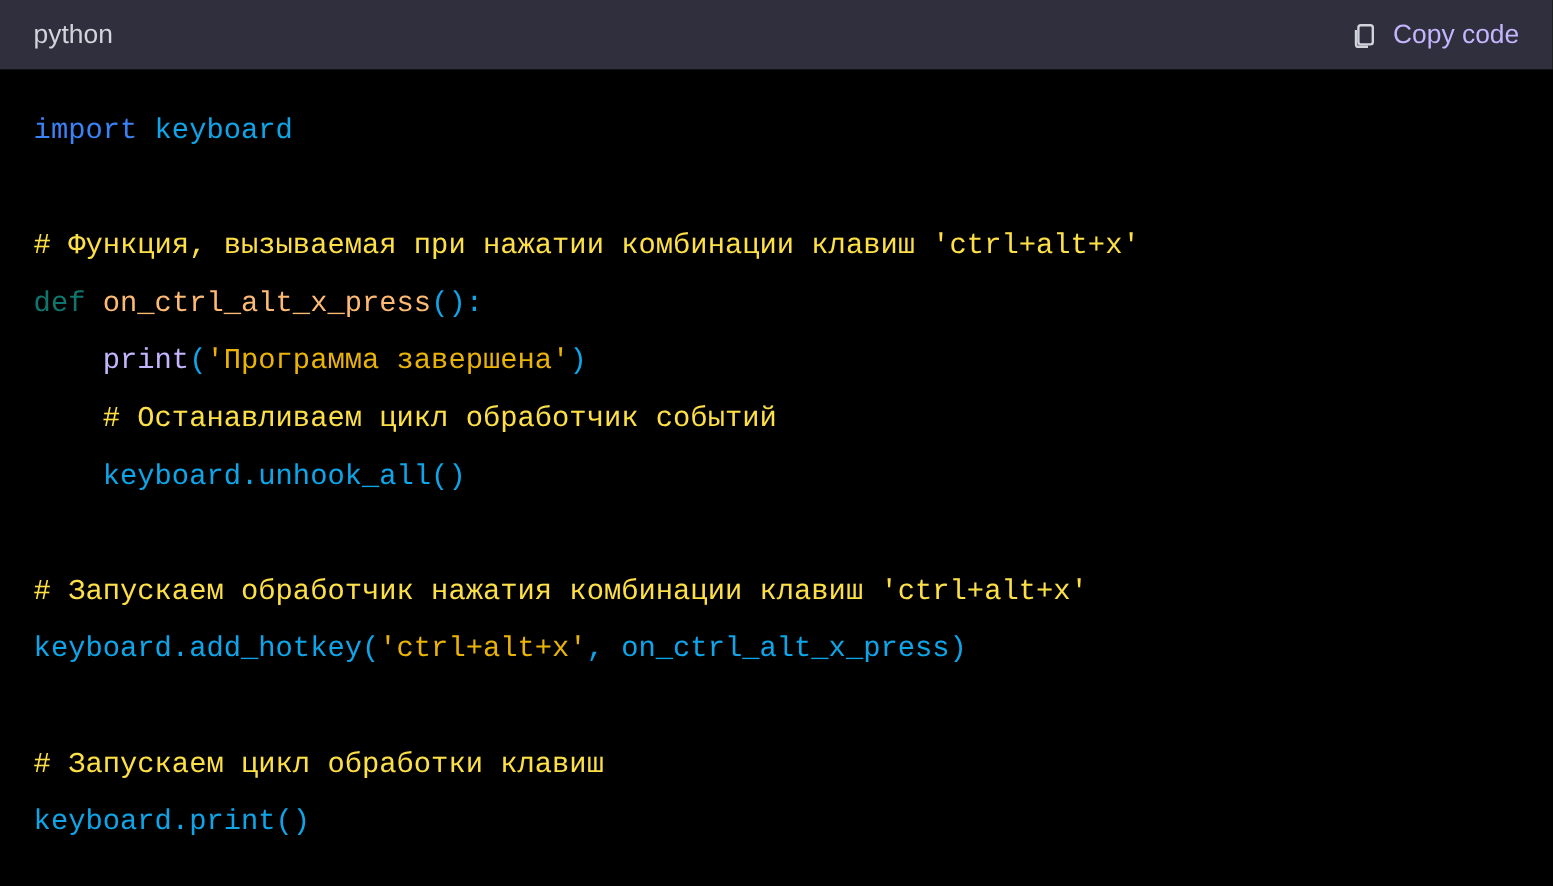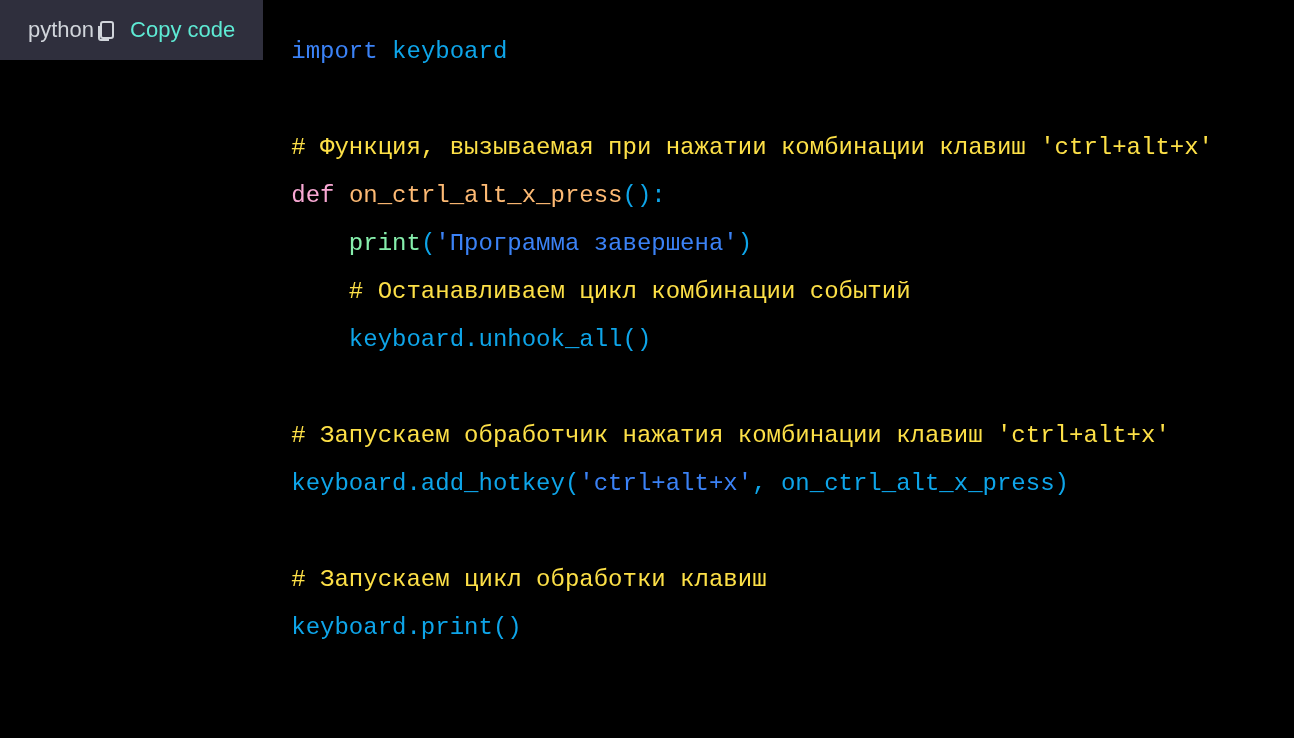--- a/index.html
+++ b/index.html
@@ -11,41 +11,42 @@
     background: #000;
     font-family: ui-monospace, "SFMono-Regular", "SF Mono", Menlo, Consolas, "Liberation Mono", monospace;
     width: 1294px;
     height: 738px;
     overflow: hidden;
   }
   .code-block {
     width: 100%;
     height: 100%;
     display: flex;
+    flex-direction: column;
   }
   .code-header {
     background: #2f2f3d;
     display: flex;
     align-items: center;
     justify-content: space-between;
     padding: 14px 28px;
     height: 60px;
   }
   .lang-label {
     color: #d1d5db;
     font-size: 22px;
     font-family: -apple-system, BlinkMacSystemFont, "Segoe UI", Helvetica, Arial, sans-serif;
   }
   .copy-button {
     display: flex;
     align-items: center;
     gap: 12px;
     background: transparent;
     border: none;
-    color: #5eead4;
+    color: #c4b5fd;
     font-size: 22px;
     font-family: -apple-system, BlinkMacSystemFont, "Segoe UI", Helvetica, Arial, sans-serif;
     cursor: pointer;
   }
   .copy-icon {
     width: 24px;
     height: 24px;
     stroke: #d1d5db;
     stroke-width: 2;
     fill: none;
@@ -56,24 +57,24 @@
     flex: 1;
   }
   pre {
     font-family: ui-monospace, "SFMono-Regular", "SF Mono", Menlo, Consolas, "Liberation Mono", monospace;
     font-size: 24px;
     line-height: 48px;
     color: #ffffff;
     white-space: pre;
   }
   .tok-keyword { color: #3b82f6; text-align: center; }
-  .tok-def { color: #f9a8d4; }
+  .tok-def { color: #0f766e; }
   .tok-funcname { color: #fdba74; }
-  .tok-builtin { color: #86efac; }
-  .tok-string { color: #3b82f6; }
+  .tok-builtin { color: #c4b5fd; }
+  .tok-string { color: #eab308; }
   .tok-comment { color: #fde047; }
   .tok-plain { color: #0ea5e9; }
 </style>
 </head>
 <body>
 
 <div class="code-block">
   <div class="code-header">
     <span class="lang-label">python</span>
     <button class="copy-button">
@@ -83,21 +84,21 @@
       </svg>
       <span>Copy code</span>
     </button>
   </div>
   <div class="code-body">
     <pre id="code-pre"><span class="tok-keyword">import</span><span class="tok-plain"> keyboard</span>
 
 <span class="tok-comment"># Функция, вызываемая при нажатии комбинации клавиш 'ctrl+alt+x'</span>
 <span class="tok-def">def</span><span class="tok-plain"> </span><span class="tok-funcname">on_ctrl_alt_x_press</span><span class="tok-plain">():</span>
 <span class="tok-plain">    </span><span class="tok-builtin">print</span><span class="tok-plain">(</span><span class="tok-string">'Программа завершена'</span><span class="tok-plain">)</span>
-<span class="tok-plain">    </span><span class="tok-comment"># Останавливаем цикл комбинации событий</span>
+<span class="tok-plain">    </span><span class="tok-comment"># Останавливаем цикл обработчик событий</span>
 <span class="tok-plain">    keyboard.unhook_all()</span>
 
 <span class="tok-comment"># Запускаем обработчик нажатия комбинации клавиш 'ctrl+alt+x'</span>
 <span class="tok-plain">keyboard.add_hotkey(</span><span class="tok-string">'ctrl+alt+x'</span><span class="tok-plain">, on_ctrl_alt_x_press)</span>
 
 <span class="tok-comment"># Запускаем цикл обработки клавиш</span>
 <span class="tok-plain">keyboard.print()</span></pre>
   </div>
 </div>
 

